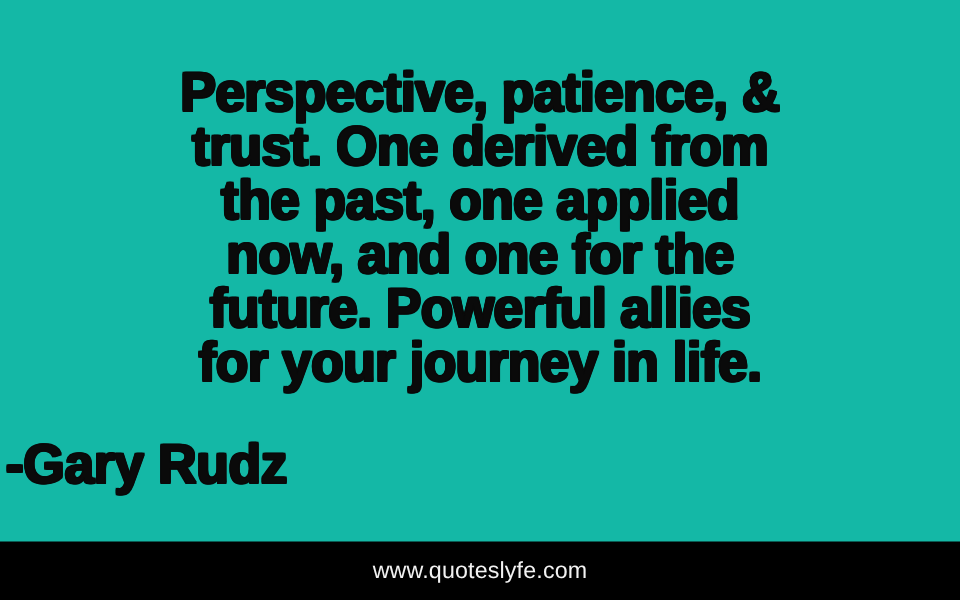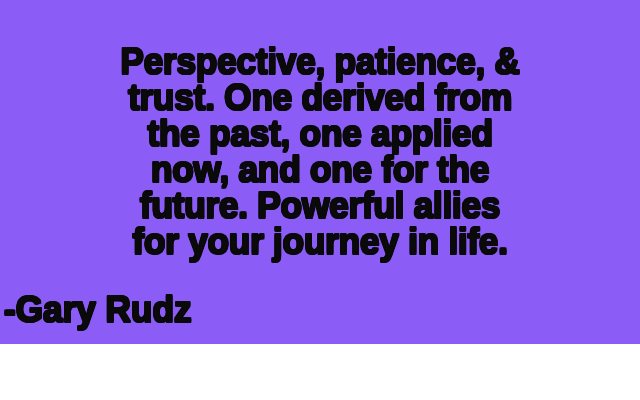--- a/index.html
+++ b/index.html
@@ -4,23 +4,23 @@
 <title>Quote Card</title>
 <style>
   html, body {
     margin: 0;
     padding: 0;
     background: #ffffff;
   }
   #card {
     position: relative;
     width: 640px;
-    height: 344px;
+    height: 400px;
     overflow: hidden;
-    background: #8b5cf6;
+    background: #14b8a6;
     font-family: "Liberation Sans", "DejaVu Sans", sans-serif;
     -webkit-font-smoothing: antialiased;
   }
 
   
   #quote-block {
     position: absolute;
     left: 0;
     top: 44px;
     width: 640px;
@@ -110,14 +110,17 @@
     <span class="quote-line">the past, one applied</span>
     <span class="quote-line">now, and one for the</span>
     <span class="quote-line">future. Powerful allies</span>
     <span class="quote-line">for your journey in life.</span>
   </div>
 
   <div id="author-block">
     <span id="author-text">-Gary Rudz</span>
   </div>
 
+  <div id="footer-bar">
+    <span id="footer-url">www.quoteslyfe.com</span>
+  </div>
 
 </div>
 
 </body></html>

